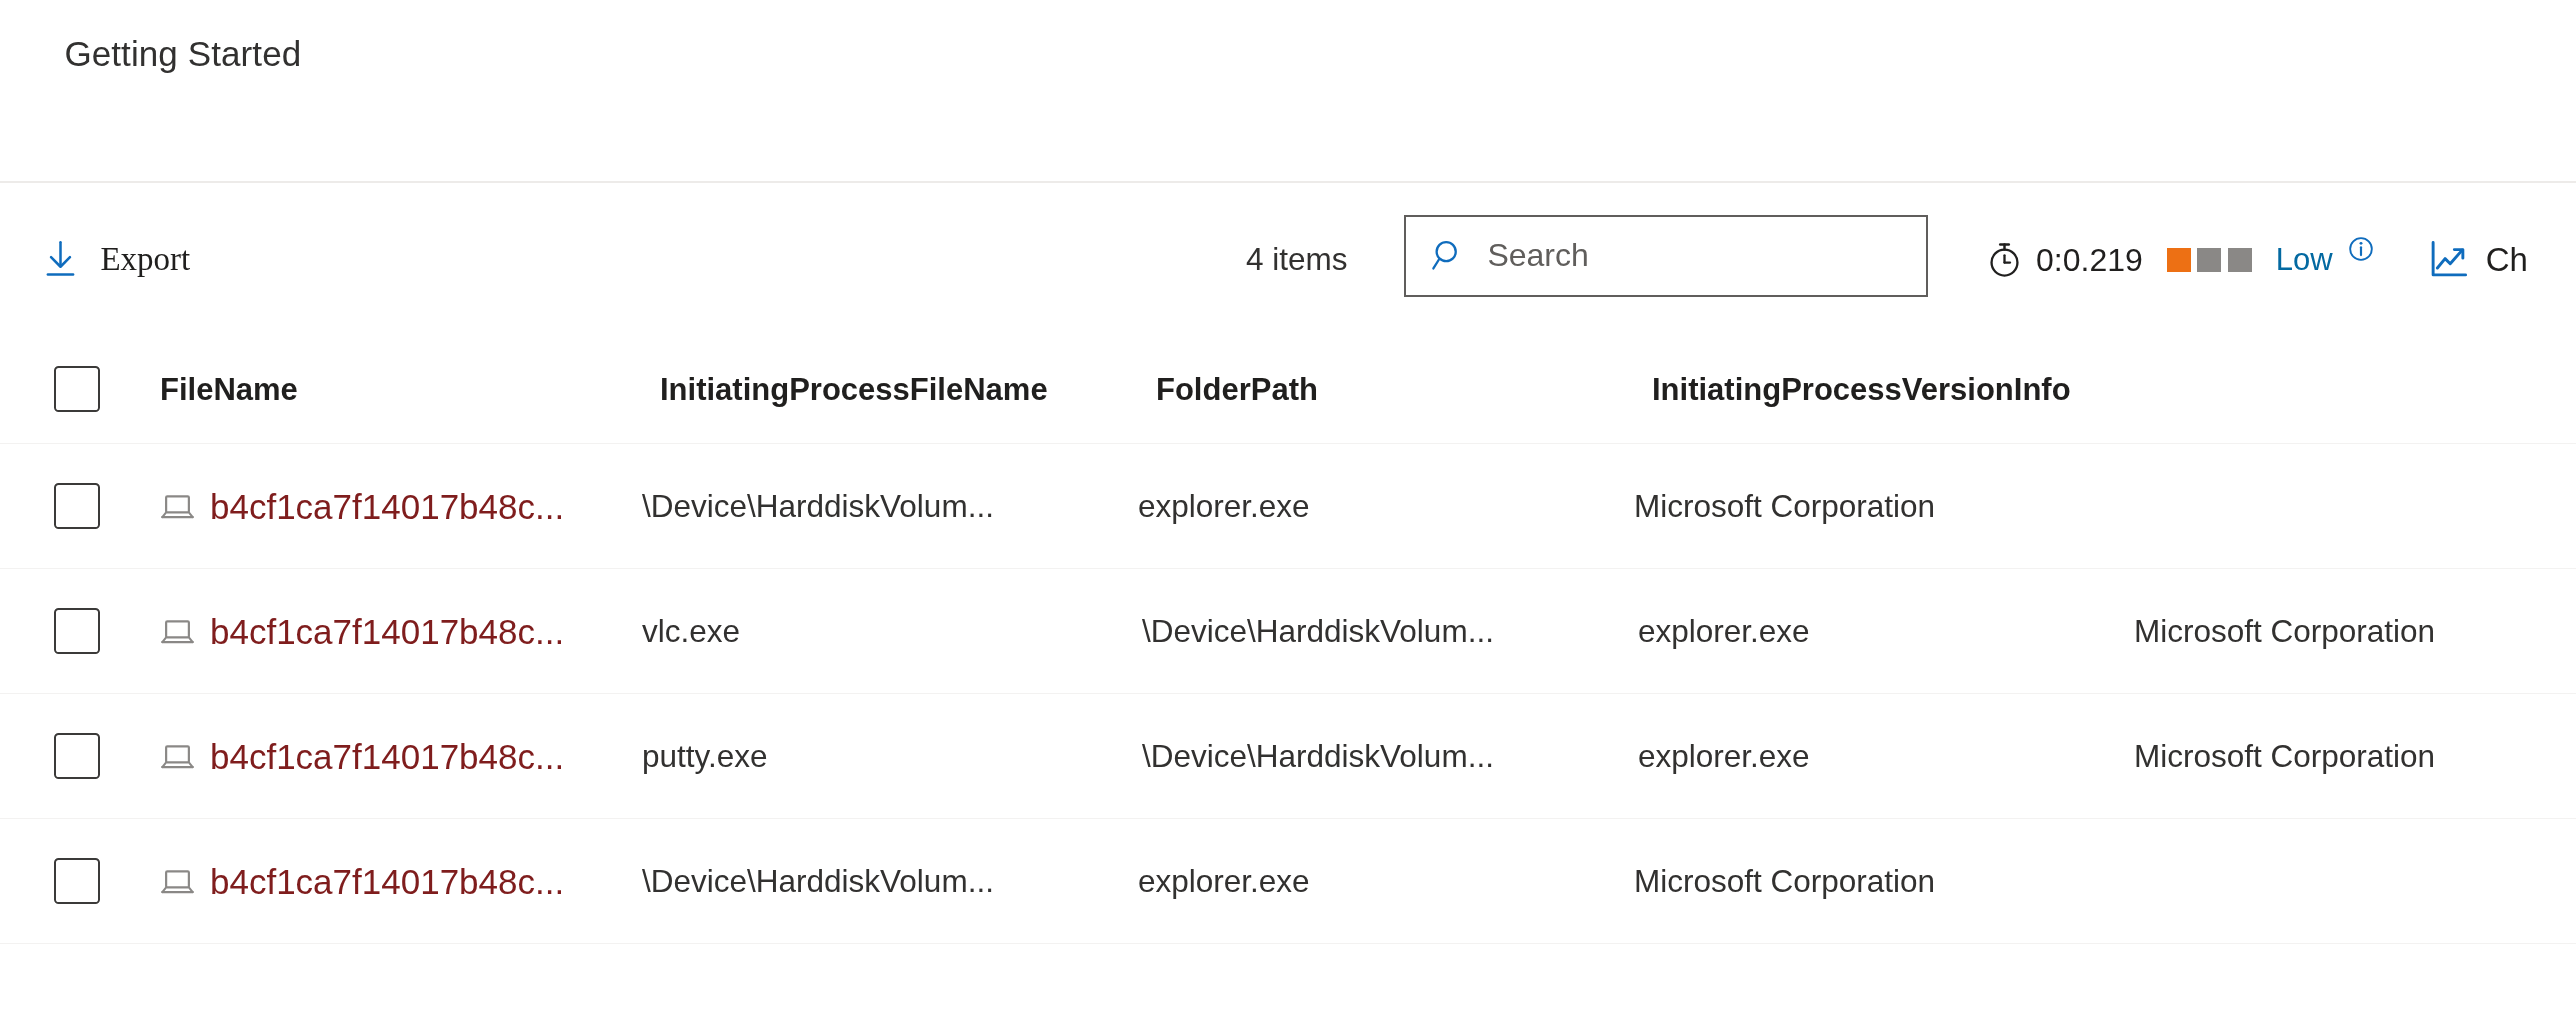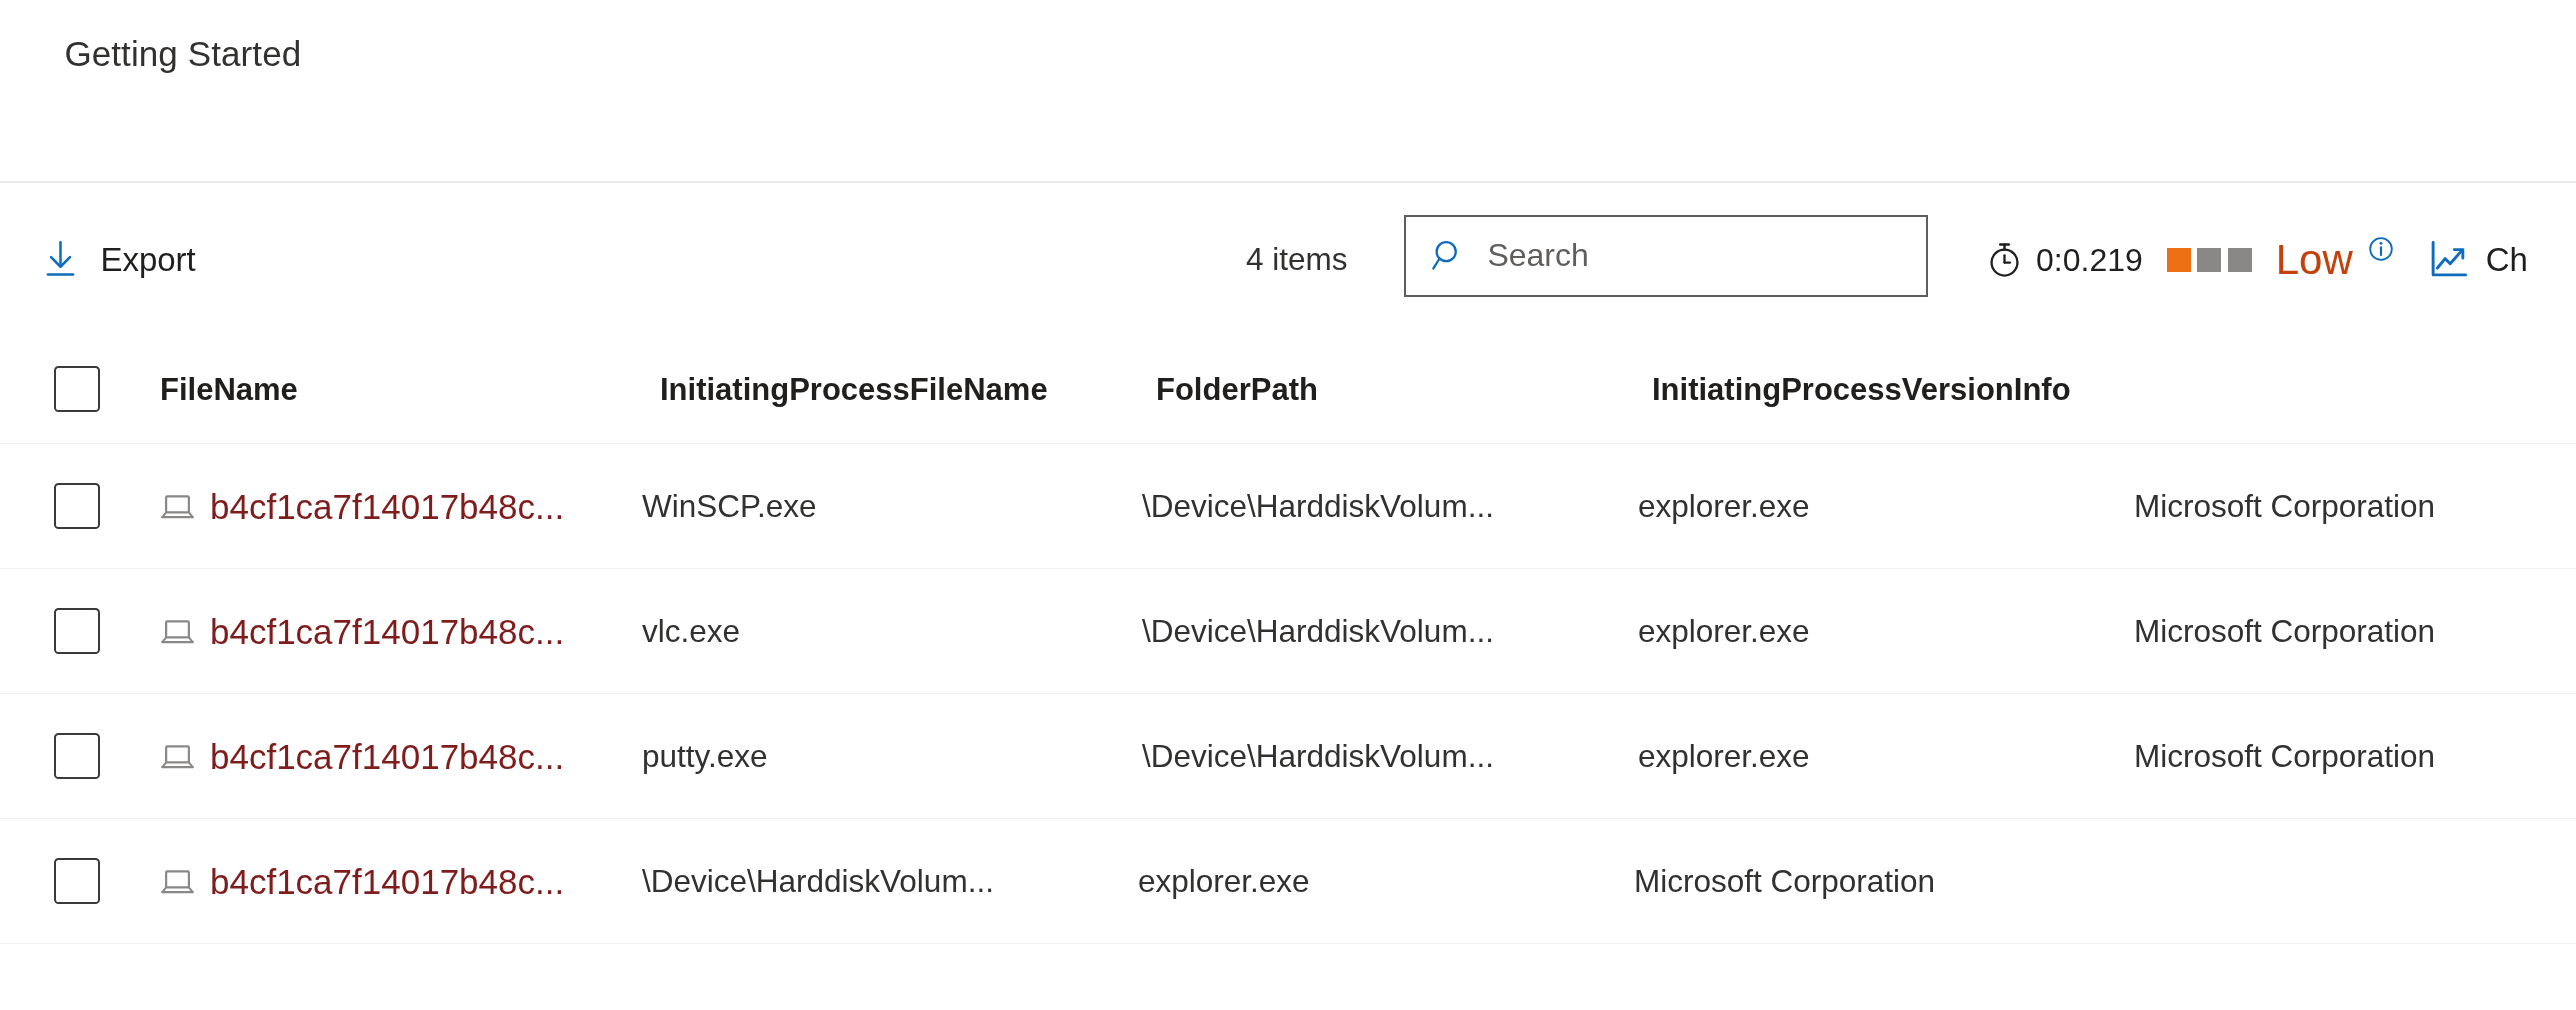--- a/index.html
+++ b/index.html
@@ -83,20 +83,21 @@
     padding: 0 13px;
     cursor: pointer;
     user-select: none;
   }
   .export-icon { width: 39px; height: 41px; display: block; }
   .export-label {
     font-size: 33px;
     line-height: 39px;
     color: #201f1e;
     white-space: nowrap;
+    font-family: Liberation Serif, serif;
   }
 
   .items-count {
     position: absolute;
     left: 1246px;
     font-size: 31.5px;
     line-height: 37px;
     color: #323130;
     white-space: nowrap;
   }
@@ -139,23 +140,23 @@
   .perf-time {
     font-size: 32px;
     line-height: 38px;
     color: #201f1e;
     white-space: nowrap;
     margin-right: 11px;
   }
   .perf-bars { display: flex; gap: 6.5px; align-items: center; margin-right: 11px; }
   .perf-bar { width: 24px; height: 24px; display: block; }
   .perf-level {
-    font-size: 42px;
+    font-size: 31px;
     line-height: 36px;
-    color: #c2410c;
+    color: #0369a1;
     white-space: nowrap;
   }
   .info-icon {
     width: 26px; height: 26px;
     display: block;
     margin-left: 1.9px;
     align-self: flex-start;
     margin-top: 9.3px;
     cursor: pointer;
   }
@@ -323,21 +324,20 @@
       <div class="cell c-device">
         <span class="device-icon">
           <svg viewBox="0 0 24 19" width="35" height="28" fill="none" xmlns="http://www.w3.org/2000/svg">
             <rect x="4.2" y="2.2" width="15.6" height="11" rx="0.8" stroke="#8a8886" stroke-width="1.5"></rect>
             <path d="M1.6 16.4 H22.4" stroke="#8a8886" stroke-width="1.6" stroke-linecap="round"></path>
             <path d="M4.2 13.2 L1.6 16.4 M19.8 13.2 L22.4 16.4" stroke="#8a8886" stroke-width="1.4" stroke-linecap="round"></path>
           </svg>
         </span>
         <span class="device-link">b4cf1ca7f14017b48c...</span>
       </div>
-      <div class="cell c-file">WinSCP.exe</div>
       <div class="cell c-folder">\Device\HarddiskVolum...</div>
       <div class="cell c-initproc">explorer.exe</div>
       <div class="cell c-version">Microsoft Corporation</div>
     </div>
 
     <div class="trow">
       <div class="cbcell">
         <span class="checkbox"></span>
       </div>
       <div class="cell c-device">

